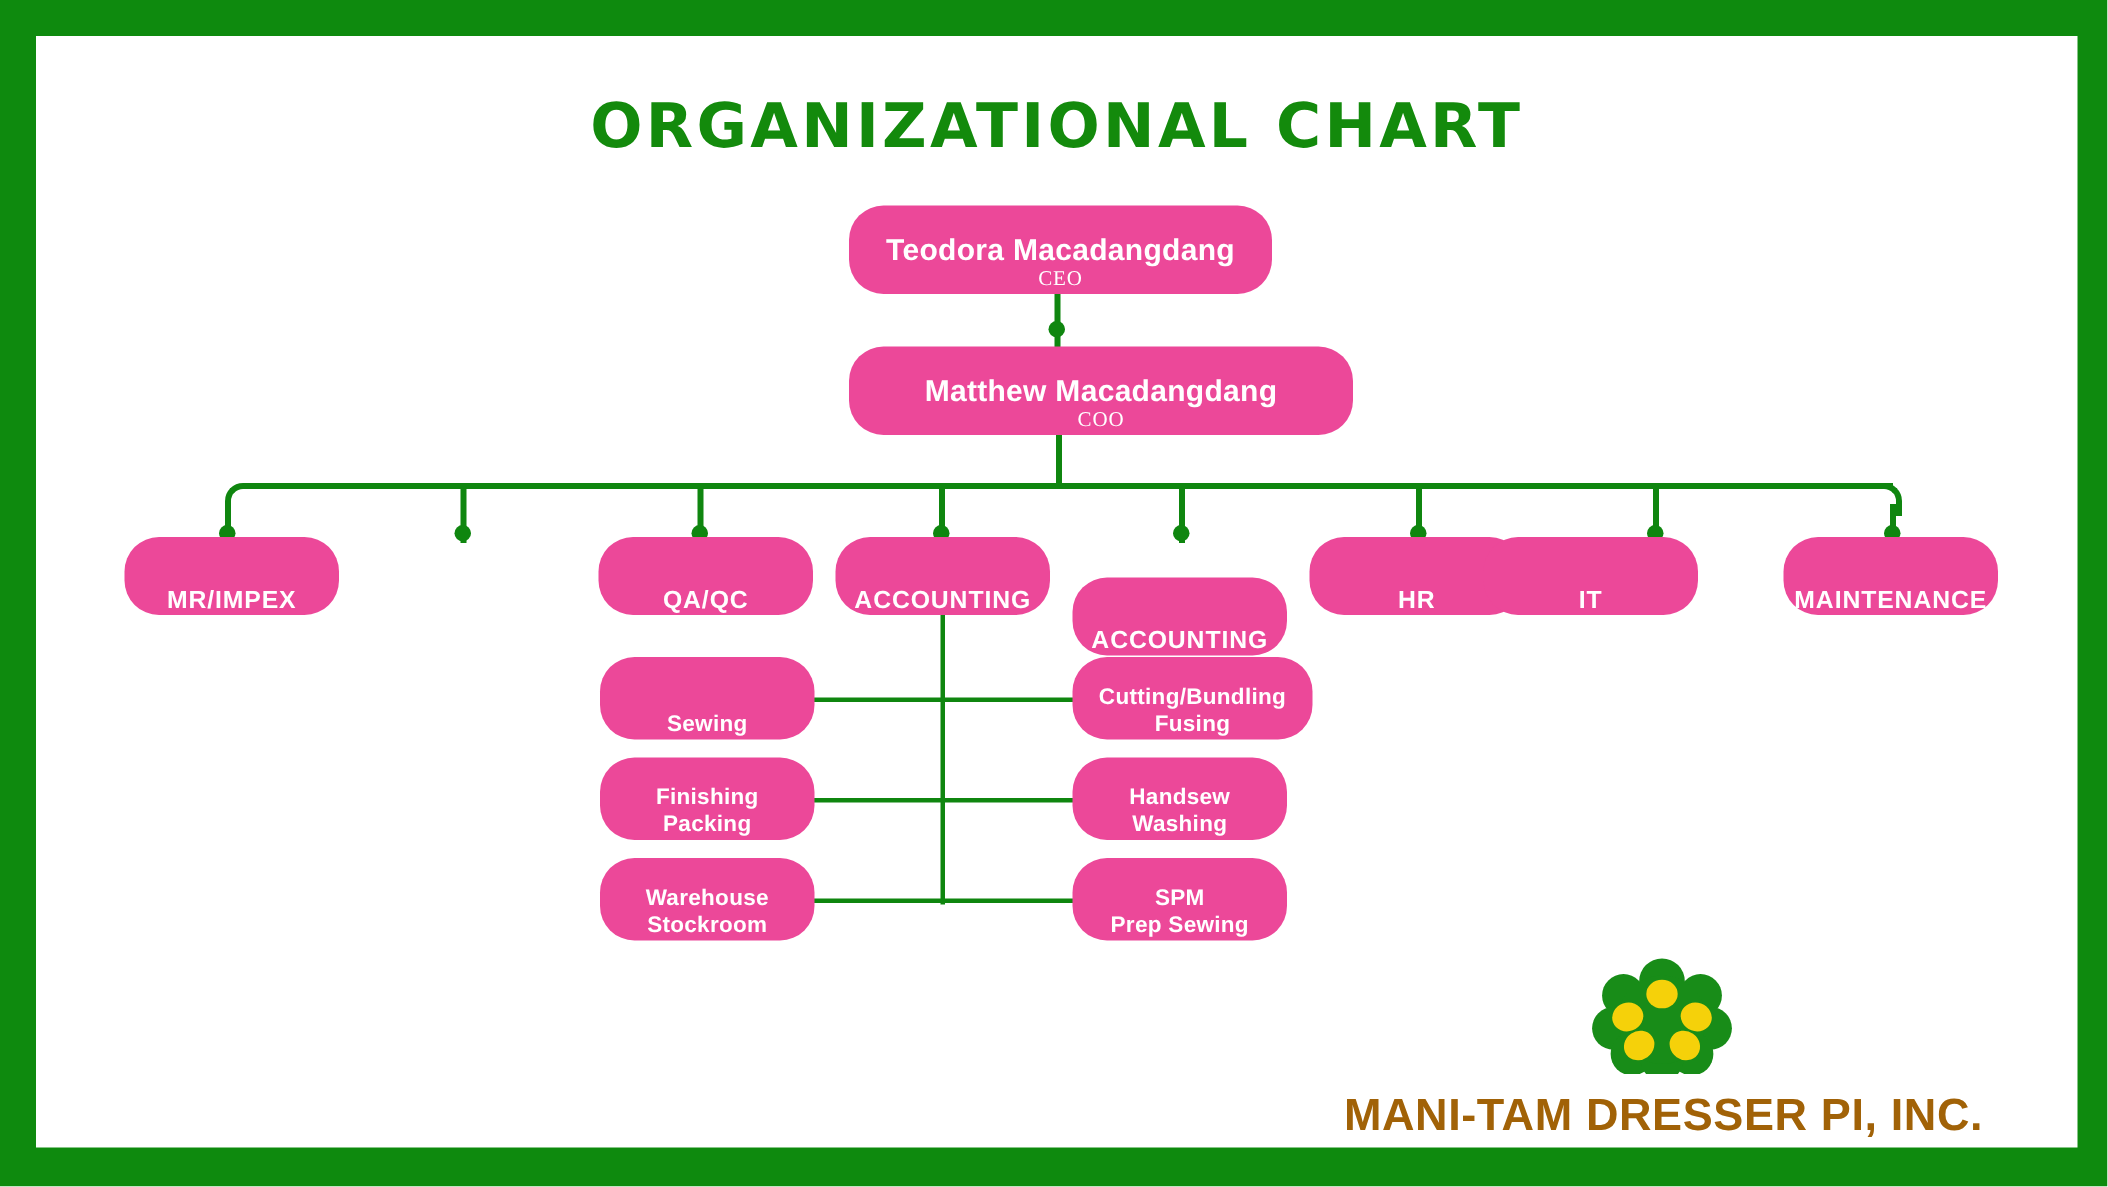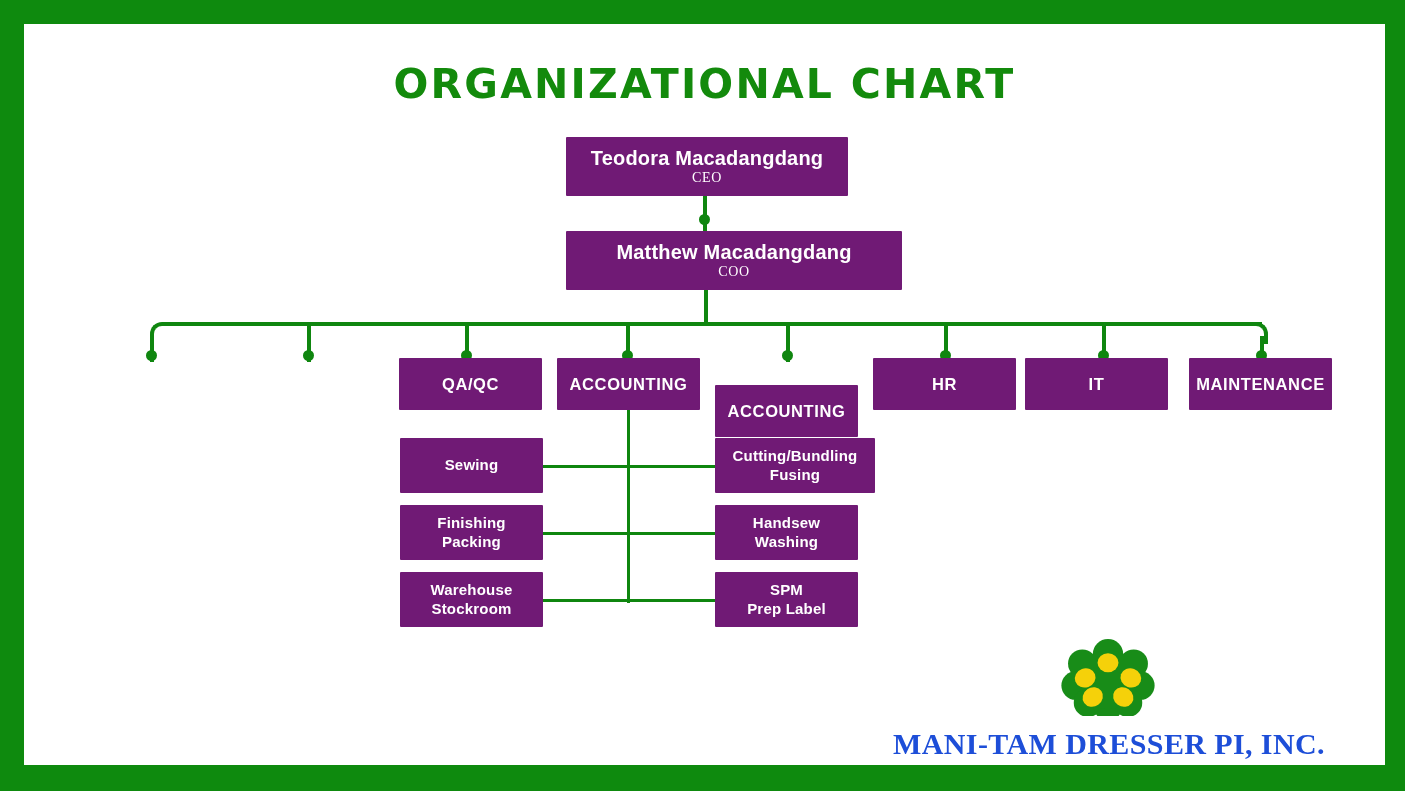--- a/index.html
+++ b/index.html
@@ -37,27 +37,27 @@
     font-size: 41px;
     font-weight: 700;
     letter-spacing: 2.2px;
     font-family: "DejaVu Sans", "Liberation Sans", sans-serif;
     white-space: nowrap;
   }
 
   
   .node {
     position: absolute;
-    background: #701a75;
-    border-radius: 1px;
+    background: #ec4899;
+    border-radius: 23px;
     color: #ffffff;
     display: flex;
     flex-direction: column;
     align-items: center;
-    justify-content: center;
+    justify-content: flex-end;
     text-align: center;
     box-sizing: border-box;
     z-index: 3;
   }
   .node .name {
     font-size: 20px;
     font-weight: 700;
     line-height: 1.15;
     letter-spacing: .2px;
   }
@@ -137,22 +137,22 @@
     top: 614px;
     width: 96px;
     height: 78px;
   }
   #company-name {
     position: absolute;
     left: 830px;
     top: 703px;
     width: 510px;
     text-align: center;
-    color: #1d4ed8;
-    font-family: Liberation Serif, serif;
+    color: #a16207;
+    font-family: Liberation Sans, sans-serif;
     font-weight: 700;
     font-size: 30px;
     letter-spacing: .4px;
     white-space: nowrap;
   }
 </style>
 </head>
 <body>
 
 <div id="page">
@@ -196,33 +196,36 @@
 
     <div class="vline" style="left:920px; top:300px; height:38px;"></div>
     <div class="dot" style="left:916px; top:326px;"></div>
 
     <div class="vline" style="left:1078px; top:300px; height:38px;"></div>
     <div class="dot" style="left:1074px; top:326px;"></div>
 
     <div class="vline" style="left:1236px; top:312px; height:26px;"></div>
     <div class="dot" style="left:1232px; top:326px;"></div>
 
+    <div class="node dept" style="left:59px; top:334px; width:143px; height:52px;">
+      <span class="label">MR/IMPEX</span>
+    </div>
     <div class="node dept" style="left:375px; top:334px; width:143px; height:52px;">
       <span class="label">QA/QC</span>
     </div>
     <div class="node dept" style="left:533px; top:334px; width:143px; height:52px;">
       <span class="label">ACCOUNTING</span>
     </div>
     <div class="node dept" style="left:691px; top:334px; width:143px; height:52px;margin-top:27px;">
       <span class="label">ACCOUNTING</span>
     </div>
     <div class="node dept" style="left:849px; top:334px; width:143px; height:52px;">
       <span class="label">HR</span>
     </div>
-    <div class="node dept" style="left:1001px; top:334px; width:143px; height:52px;">
+    <div class="node dept" style="left:965px; top:334px; width:143px; height:52px;">
       <span class="label">IT</span>
     </div>
     <div class="node dept" style="left:1165px; top:334px; width:143px; height:52px;">
       <span class="label">MAINTENANCE</span>
     </div>
 
     <div class="thinline-v" style="left:603px; top:386px; height:193px;"></div>
 
     <div class="thinline-h" style="left:518px; top:441px; width:177px;"></div>
     <div class="thinline-h" style="left:518px; top:508px; width:177px;"></div>
@@ -243,21 +246,21 @@
     <div class="node sub" style="left:691px; top:414px; width:160px; height:55px;">
       <span class="label">Cutting/Bundling</span>
       <span class="label">Fusing</span>
     </div>
     <div class="node sub" style="left:691px; top:481px; width:143px; height:55px;">
       <span class="label">Handsew</span>
       <span class="label">Washing</span>
     </div>
     <div class="node sub" style="left:691px; top:548px; width:143px; height:55px;">
       <span class="label">SPM</span>
-      <span class="label">Prep Label</span>
+      <span class="label">Prep Sewing</span>
     </div>
 
     <div id="logo-mark">
       <svg viewBox="0 0 100 82" width="96" height="78" aria-hidden="true">
         <g fill="#188c18">
           <circle cx="50" cy="17" r="16"></circle>
           <circle cx="23" cy="27" r="15"></circle>
           <circle cx="77" cy="27" r="15"></circle>
           <circle cx="16" cy="50" r="15"></circle>
           <circle cx="84" cy="50" r="15"></circle>

